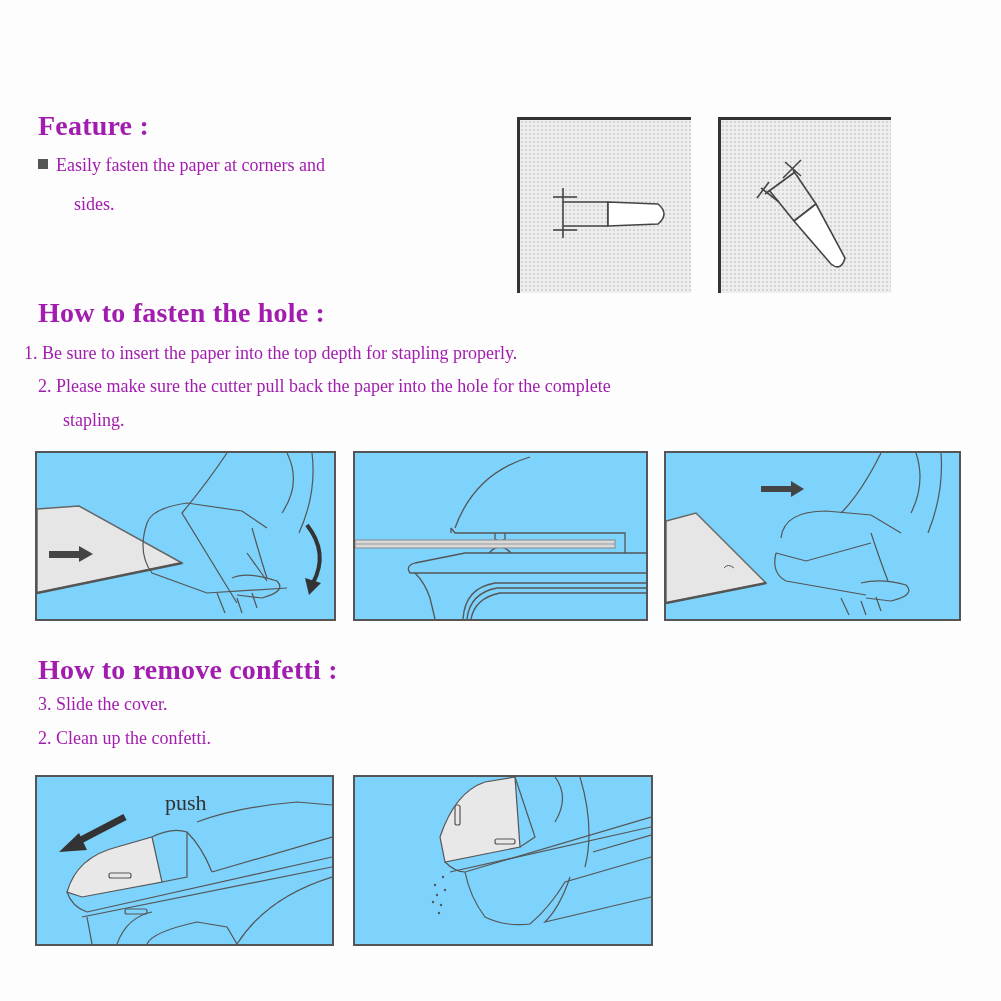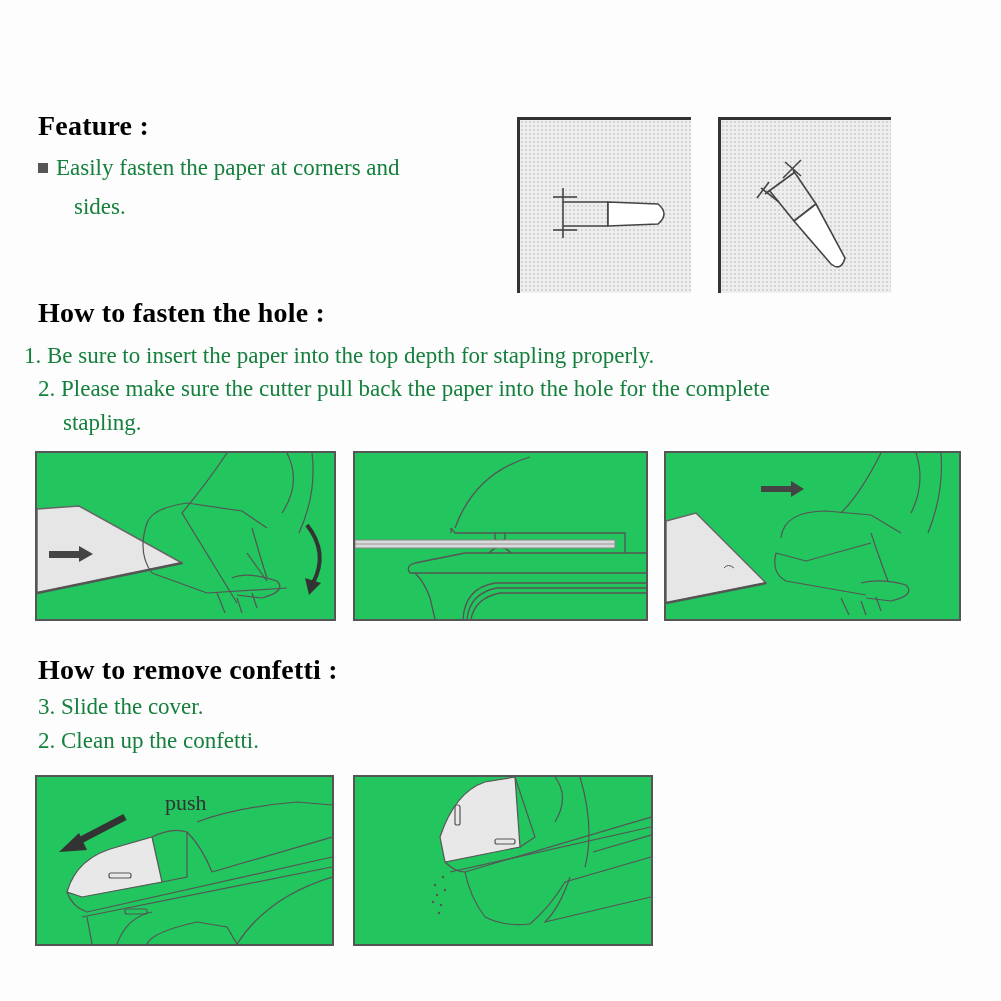--- a/index.html
+++ b/index.html
@@ -1,22 +1,22 @@
 <!DOCTYPE html>
 <html><head>
 <meta charset="utf-8">
 <style>
   html,body{margin:0;padding:0;}
   body{width:1001px;height:1001px;background:#fdfdfd;position:relative;overflow:hidden;
        font-family:"Liberation Serif","DejaVu Serif",serif;color:#3a3a3a;}
   .abs{position:absolute;}
-  h2{margin:0;font-weight:bold;font-size:28px;color:#000000;letter-spacing:0.2px;}
-  .line{font-size:23px;color:#15803d;white-space:nowrap;}
+  h2{margin:0;font-weight:bold;font-size:28px;color:#a21caf;letter-spacing:0.2px;}
+  .line{font-size:18px;color:#a21caf;white-space:nowrap;}
   .bullet{display:inline-block;width:10px;height:10px;background:#555;margin-right:8px;vertical-align:2px;}
-  .frame{border:2px solid #555;background:#22c55e;box-sizing:border-box;overflow:hidden;}
+  .frame{border:2px solid #555;background:#7dd3fc;box-sizing:border-box;overflow:hidden;}
   .dotted{background-color:#eeeeee;
     background-image:radial-gradient(#d4d4d4 0.8px, transparent 1px);
     background-size:4px 4px;}
   .cornerbox{border-left:3px solid #333;border-top:3px solid #333;box-sizing:border-box;}
   svg{display:block;}
 </style>
 </head>
 <body>
 
 <h2 class="abs" style="left:38px;top:110px;">Feature :</h2>

